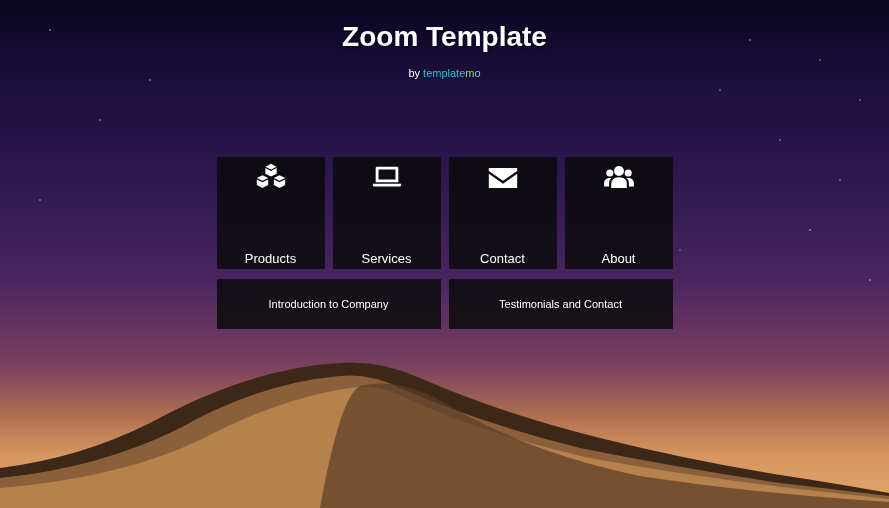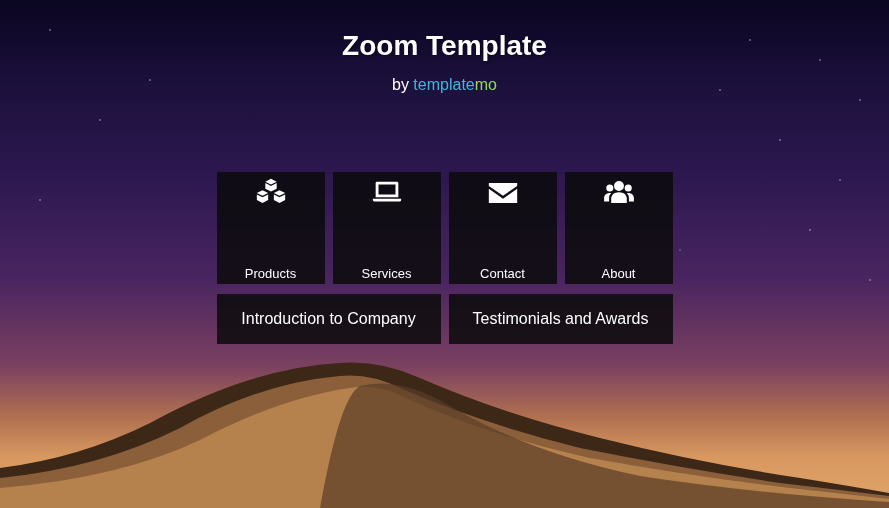--- a/index.html
+++ b/index.html
@@ -59,36 +59,36 @@
     .dune svg {
       width: 100%;
       height: 100%;
       display: block;
     }
 
     .content {
       position: relative;
       z-index: 10;
       width: 100%;
-      padding-top: 30px;
+      padding-top: 21px;
       display: flex;
       flex-direction: column;
       align-items: center;
     }
 
     .title {
       color: #ffffff;
       font-size: 28px;
       font-weight: 600;
       text-shadow: 1px 1px 3px rgba(0,0,0,0.5);
     }
 
     .subtitle {
       color: #ffffff;
-      font-size: 16px;
+      font-size: 11px;
       margin-top: 14px;
     }
 
     .subtitle .brand-part1 {
       color: #3cb8dd;
     }
 
     .subtitle .brand-part2 {
       color: #8edc5a;
     }
@@ -130,21 +130,21 @@
     }
 
     .bar {
       background: rgba(10, 10, 10, 0.85);
       width: 224px;
       height: 50px;
       display: flex;
       align-items: center;
       justify-content: center;
       color: #ffffff;
-      font-size: 16px;
+      font-size: 11px;
       cursor: pointer;
     }
   </style>
 </head>
 <body>
 
 <div class="stars"></div>
 
 <div class="dune">
   <svg viewBox="0 0 889 180" preserveAspectRatio="none">
@@ -194,16 +194,16 @@
       </svg>
       <span class="tile-label">About</span>
     </div>
   </div>
 
   <div class="bars">
     <div class="bar">
       <span>Introduction to Company</span>
     </div>
     <div class="bar">
-      <span>Testimonials and Awards</span>
+      <span>Testimonials and Contact</span>
     </div>
   </div>
 </div>
 
 </body></html>

